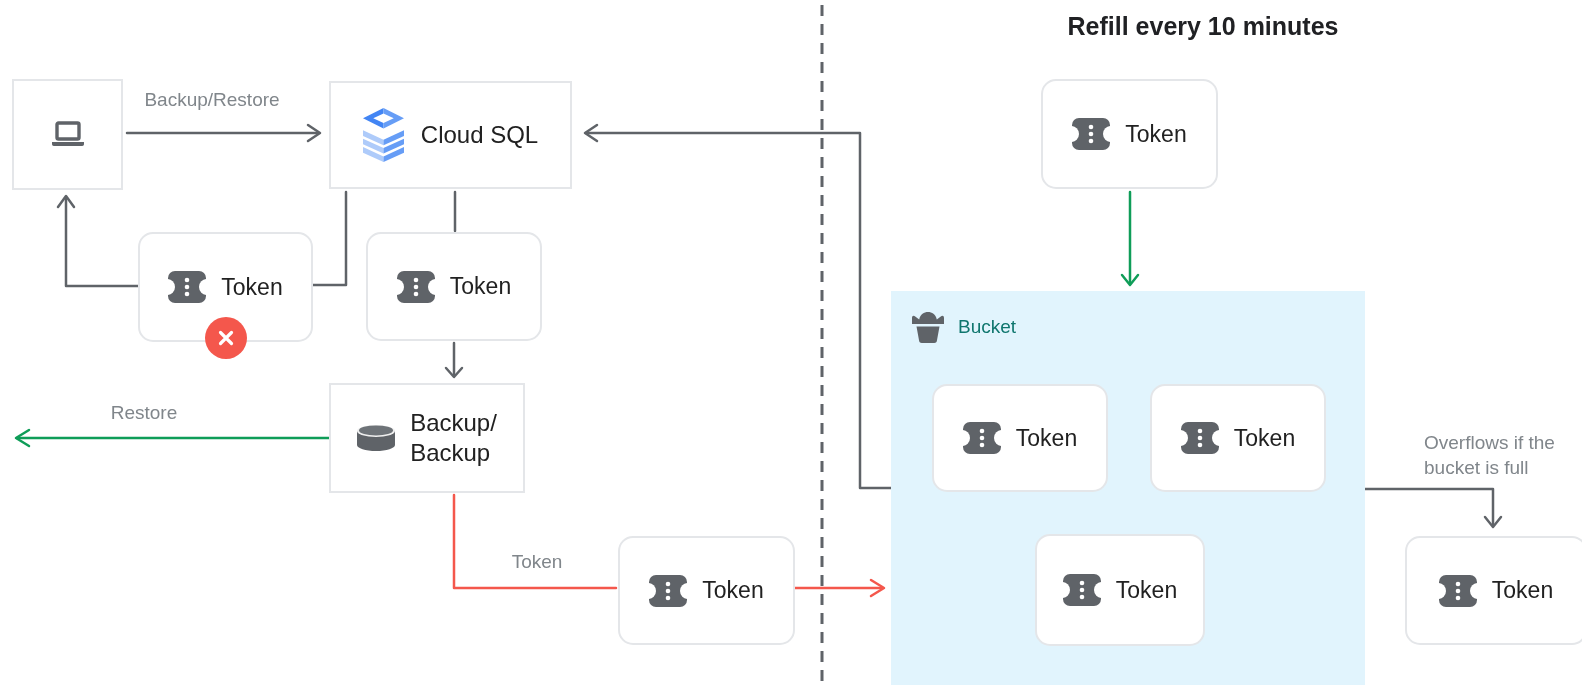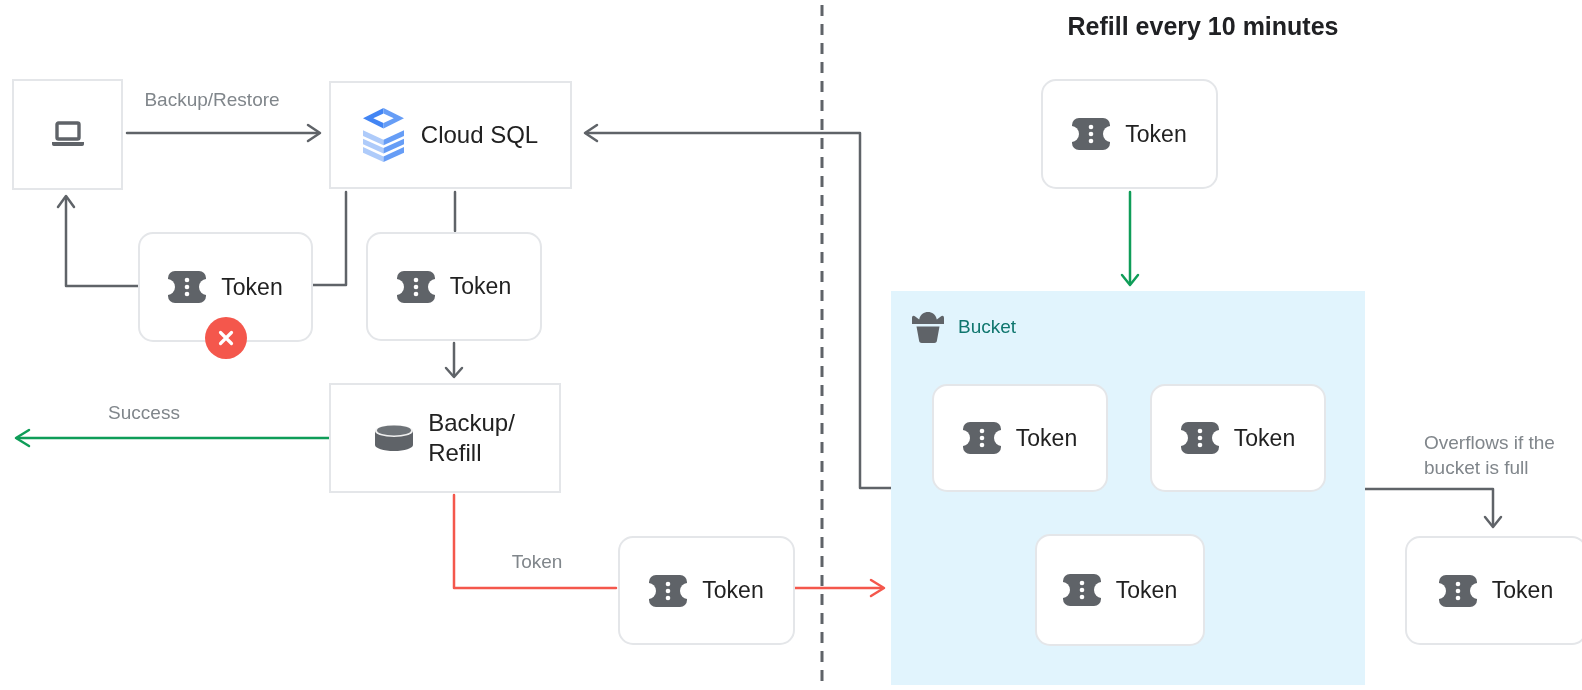--- a/index.html
+++ b/index.html
@@ -93,29 +93,29 @@
       <polygon points="0,24 22,34 22,40 0,30" fill="#AECBFA"></polygon>
       <polygon points="44,24 22,34 22,40 44,30" fill="#669DF6"></polygon>
       <polygon points="0,33 22,43 22,49 0,39" fill="#AECBFA"></polygon>
       <polygon points="44,33 22,43 22,49 44,39" fill="#669DF6"></polygon>
       <polygon points="0,42 22,52 22,58 0,48" fill="#AECBFA"></polygon>
       <polygon points="44,42 22,52 22,58 44,48" fill="#669DF6"></polygon>
     </svg>
     <span class="node-label">Cloud SQL</span>
   </div>
 
-  <div class="box" style="left:329px;top:383px;width:232px;height:110px;gap:15px;">
+  <div class="box" style="left:329px;top:383px;width:196px;height:110px;gap:15px;">
     <svg width="38" height="26" viewBox="0 0 38 26">
       <path d="M0,6 v14 c0,3.3 8.5,6 19,6 s19,-2.7 19,-6 v-14 z" fill="#5F6368"></path>
       <ellipse cx="19" cy="6" rx="19" ry="6" fill="#EFEFEF"></ellipse>
       <ellipse cx="19" cy="5.4" rx="17" ry="5" fill="#6E7378"></ellipse>
     </svg>
     <span class="node-label two-line">
       <span>Backup/</span>
-      <span>Refill</span>
+      <span>Backup</span>
     </span>
   </div>
 
   <div class="box token-box" style="left:138px;top:232px;width:175px;height:110px;">
     <svg width="38" height="32" viewBox="0 0 38 32">
       <rect x="0" y="0" width="38" height="32" rx="7" fill="#5F6368"></rect>
       <circle cx="-1" cy="16" r="8" fill="#ffffff"></circle>
         <circle cx="39" cy="16" r="8" fill="#ffffff"></circle>
       <circle cx="19" cy="9" r="2.3" fill="#ffffff"></circle>
         <circle cx="19" cy="16" r="2.3" fill="#ffffff"></circle>
@@ -205,20 +205,20 @@
       <circle cx="-1" cy="16" r="8" fill="#ffffff"></circle>
         <circle cx="39" cy="16" r="8" fill="#ffffff"></circle>
       <circle cx="19" cy="9" r="2.3" fill="#ffffff"></circle>
         <circle cx="19" cy="16" r="2.3" fill="#ffffff"></circle>
         <circle cx="19" cy="23" r="2.3" fill="#ffffff"></circle>
     </svg>
     <span class="token-label">Token</span>
   </div>
 
   <div class="edge-label center-x" style="left:212px;top:89px;">Backup/Restore</div>
-  <div class="edge-label center-x" style="left:144px;top:402px;">Success</div>
+  <div class="edge-label center-x" style="left:144px;top:402px;">Restore</div>
   <div class="edge-label center-x" style="left:537px;top:551px;">Token</div>
   <div class="edge-label overflow-label" style="left:1424px;top:430px;">
     <div>Overflows if the</div>
     <div>bucket is full</div>
   </div>
 
 </div>
 
 </body></html>

